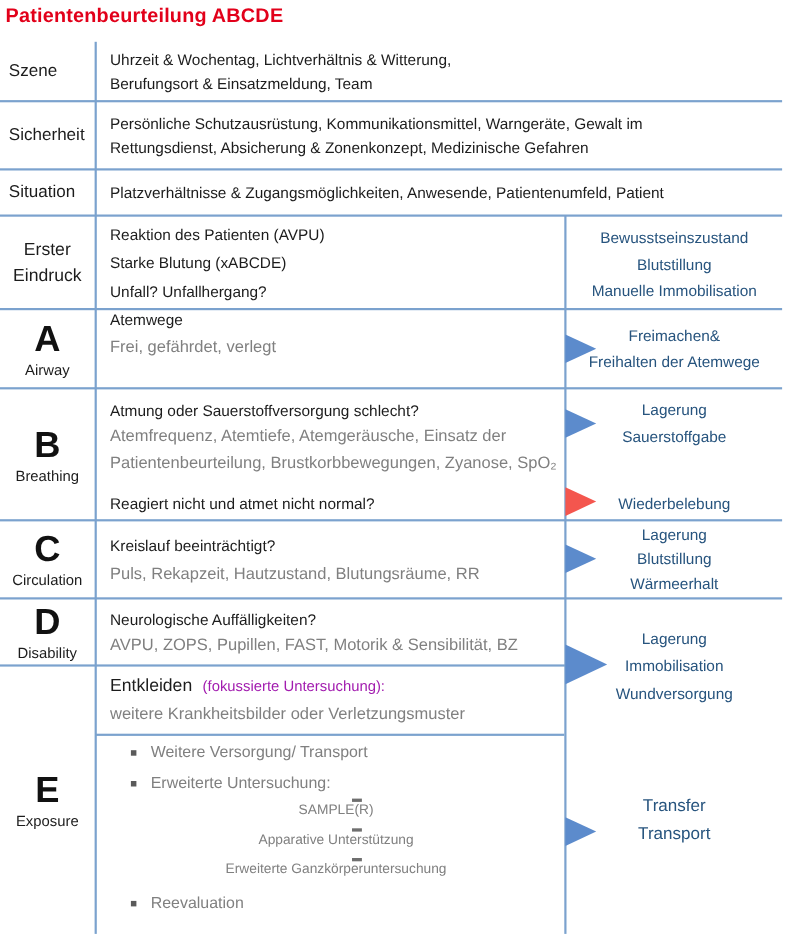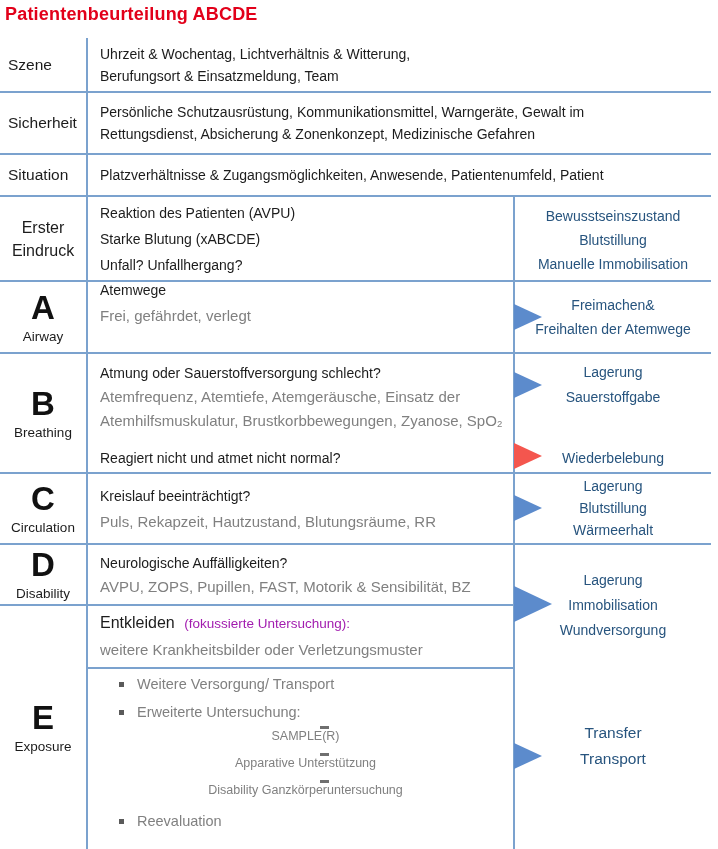--- a/index.html
+++ b/index.html
@@ -115,21 +115,21 @@
     <div>Freihalten der Atemwege</div>
   </div>
 
   <div class="lcell ctr" style="top:354px;height:118px">
     <span class="letter">B</span>
     <span class="lname">Breathing</span>
   </div>
   <div class="mcell" style="top:354px;height:118px;justify-content:flex-start;padding-top:7px;box-sizing:border-box">
     <div class="t-dark" style="line-height:24px">Atmung oder Sauerstoffversorgung schlecht?</div>
     <div class="t-gray" style="line-height:24px">Atemfrequenz, Atemtiefe, Atemgeräusche, Einsatz der</div>
-    <div class="t-gray" style="line-height:24px">Atemhilfsmuskulatur,  Brustkorbbewegungen, Zyanose, SpO₂</div>
+    <div class="t-gray" style="line-height:24px">Patientenbeurteilung,  Brustkorbbewegungen, Zyanose, SpO₂</div>
     <div class="t-dark" style="line-height:24px;margin-top:13px">Reagiert nicht und atmet nicht normal?</div>
   </div>
   <div class="arr" style="left:514px;top:372px"></div>
   <div class="act" style="top:360px;line-height:25px">
     <div>Lagerung</div>
     <div>Sauerstoffgabe</div>
   </div>
   <div class="arr red" style="left:514px;top:443px"></div>
   <div class="act" style="top:446px;line-height:24px">
     <div>Wiederbelebung</div>
@@ -189,21 +189,21 @@
     <div class="srow">
       <span class="dash"></span>
       <span class="stxt">SAMPLE(R)</span>
     </div>
     <div class="srow">
       <span class="dash"></span>
       <span class="stxt">Apparative Unterstützung</span>
     </div>
     <div class="srow">
       <span class="dash"></span>
-      <span class="stxt">Disability Ganzkörperuntersuchung</span>
+      <span class="stxt">Erweiterte Ganzkörperuntersuchung</span>
     </div>
     <div class="brow">
       <span class="sq"></span>
       <span class="btxt">Reevaluation</span>
     </div>
   </div>
   <div class="arr" style="left:514px;top:743px"></div>
   <div class="act" style="top:720px;line-height:26px;font-size:15.5px">
     <div>Transfer</div>
     <div>Transport</div>

